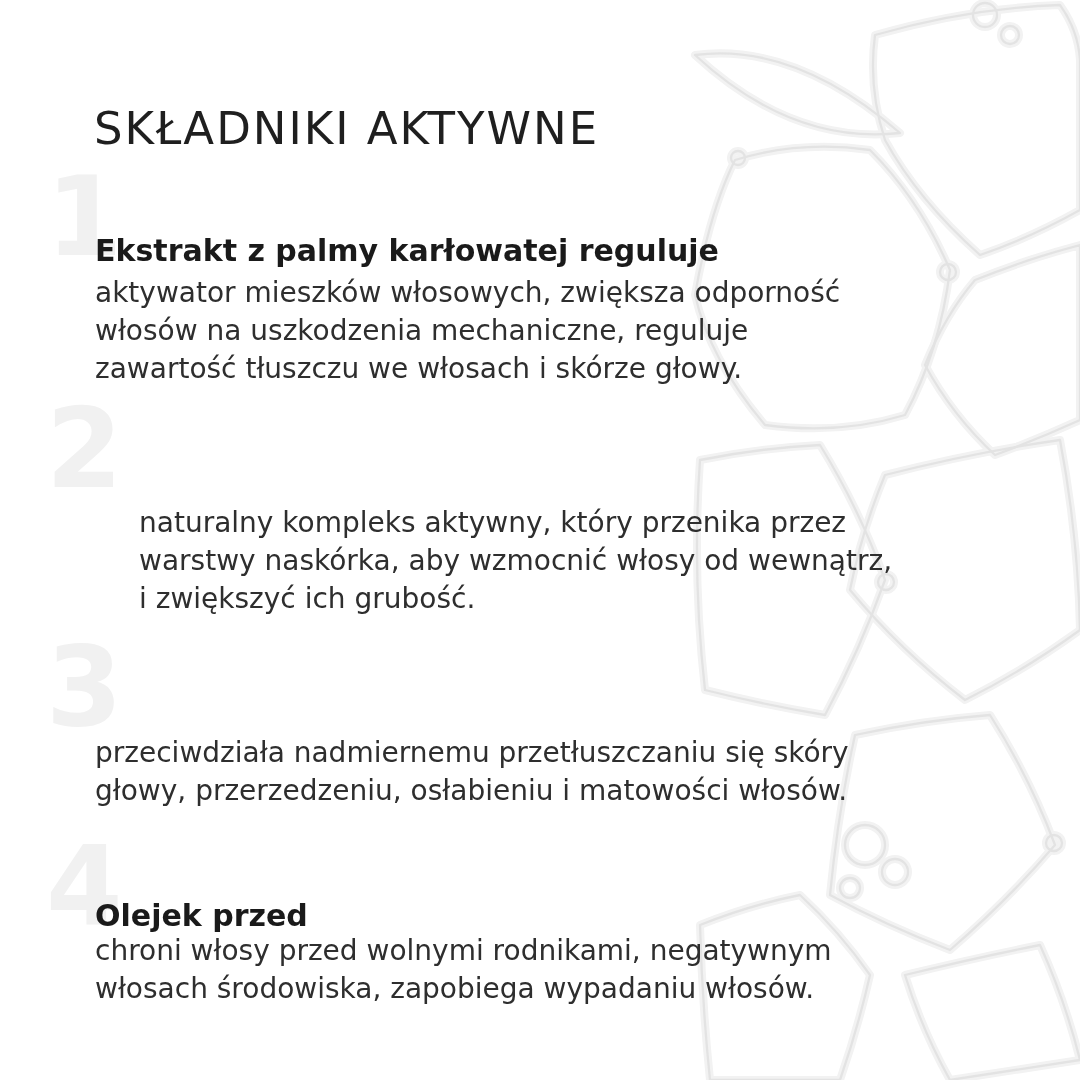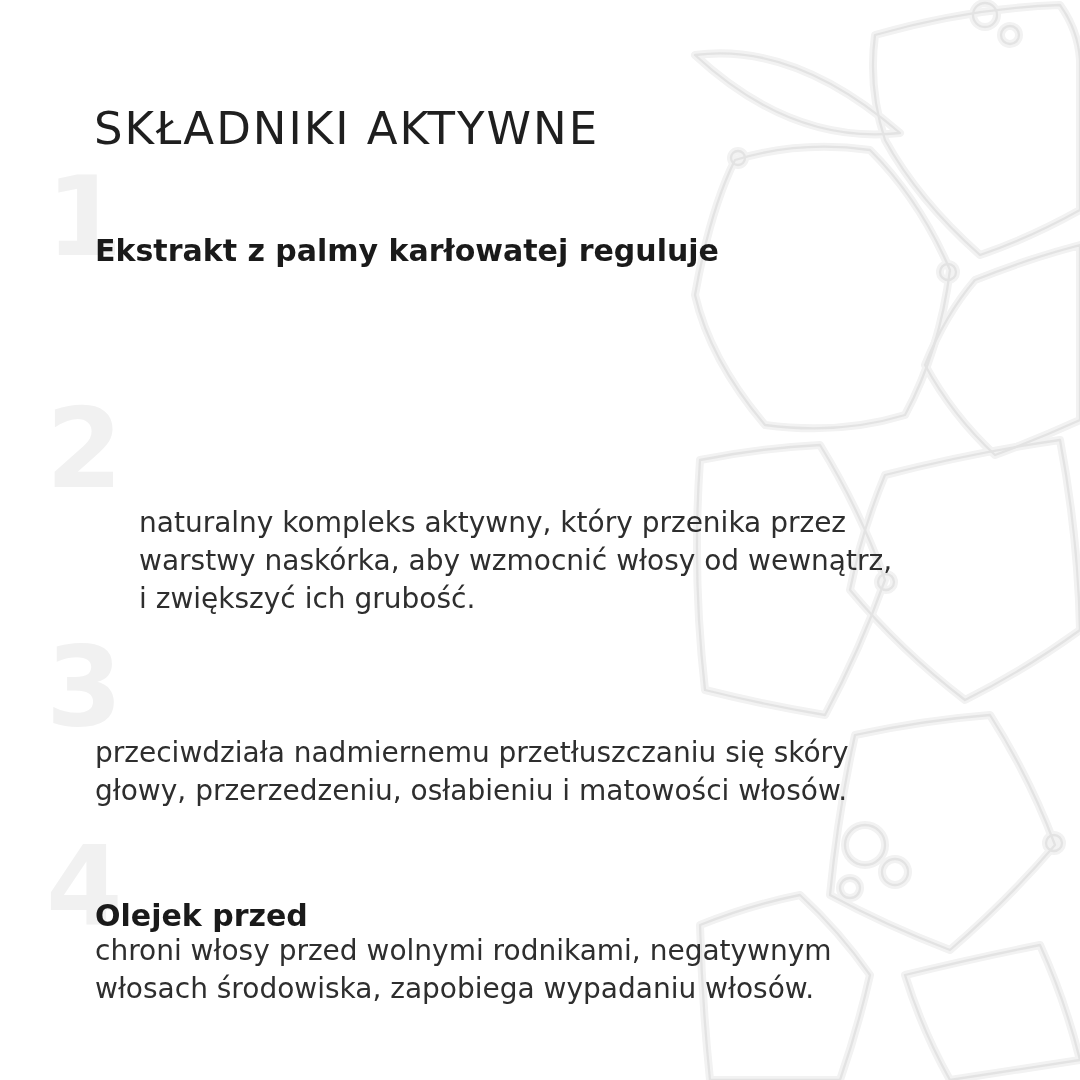--- a/index.html
+++ b/index.html
@@ -109,20 +109,23 @@
       </g>
     </defs>
     <use href="#foam" fill="none" stroke="#f2f2f2" stroke-width="8" stroke-linejoin="round" stroke-linecap="round"></use>
     <use href="#foam" fill="none" stroke="#e3e3e3" stroke-width="2.3" stroke-linejoin="round" stroke-linecap="round"></use>
   </svg>
 
   <h1 class="page-title">SKŁADNIKI AKTYWNE</h1>
 
   <div class="big-number num-1">1</div>
   <h2 class="section-heading head-1">Ekstrakt z palmy karłowatej reguluje</h2>
+  <p class="section-body body-1">aktywator mieszków włosowych, zwiększa odporność
+włosów na uszkodzenia mechaniczne, reguluje
+zawartość tłuszczu we włosach i skórze głowy.</p>
 
   <div class="big-number num-2">2</div>
   <p class="section-body body-2">naturalny kompleks aktywny, który przenika przez
 warstwy naskórka, aby wzmocnić włosy od wewnątrz,
 i zwiększyć ich grubość.</p>
 
   <div class="big-number num-3">3</div>
   <p class="section-body body-3">przeciwdziała nadmiernemu przetłuszczaniu się skóry
 głowy, przerzedzeniu, osłabieniu i matowości włosów.</p>
 

